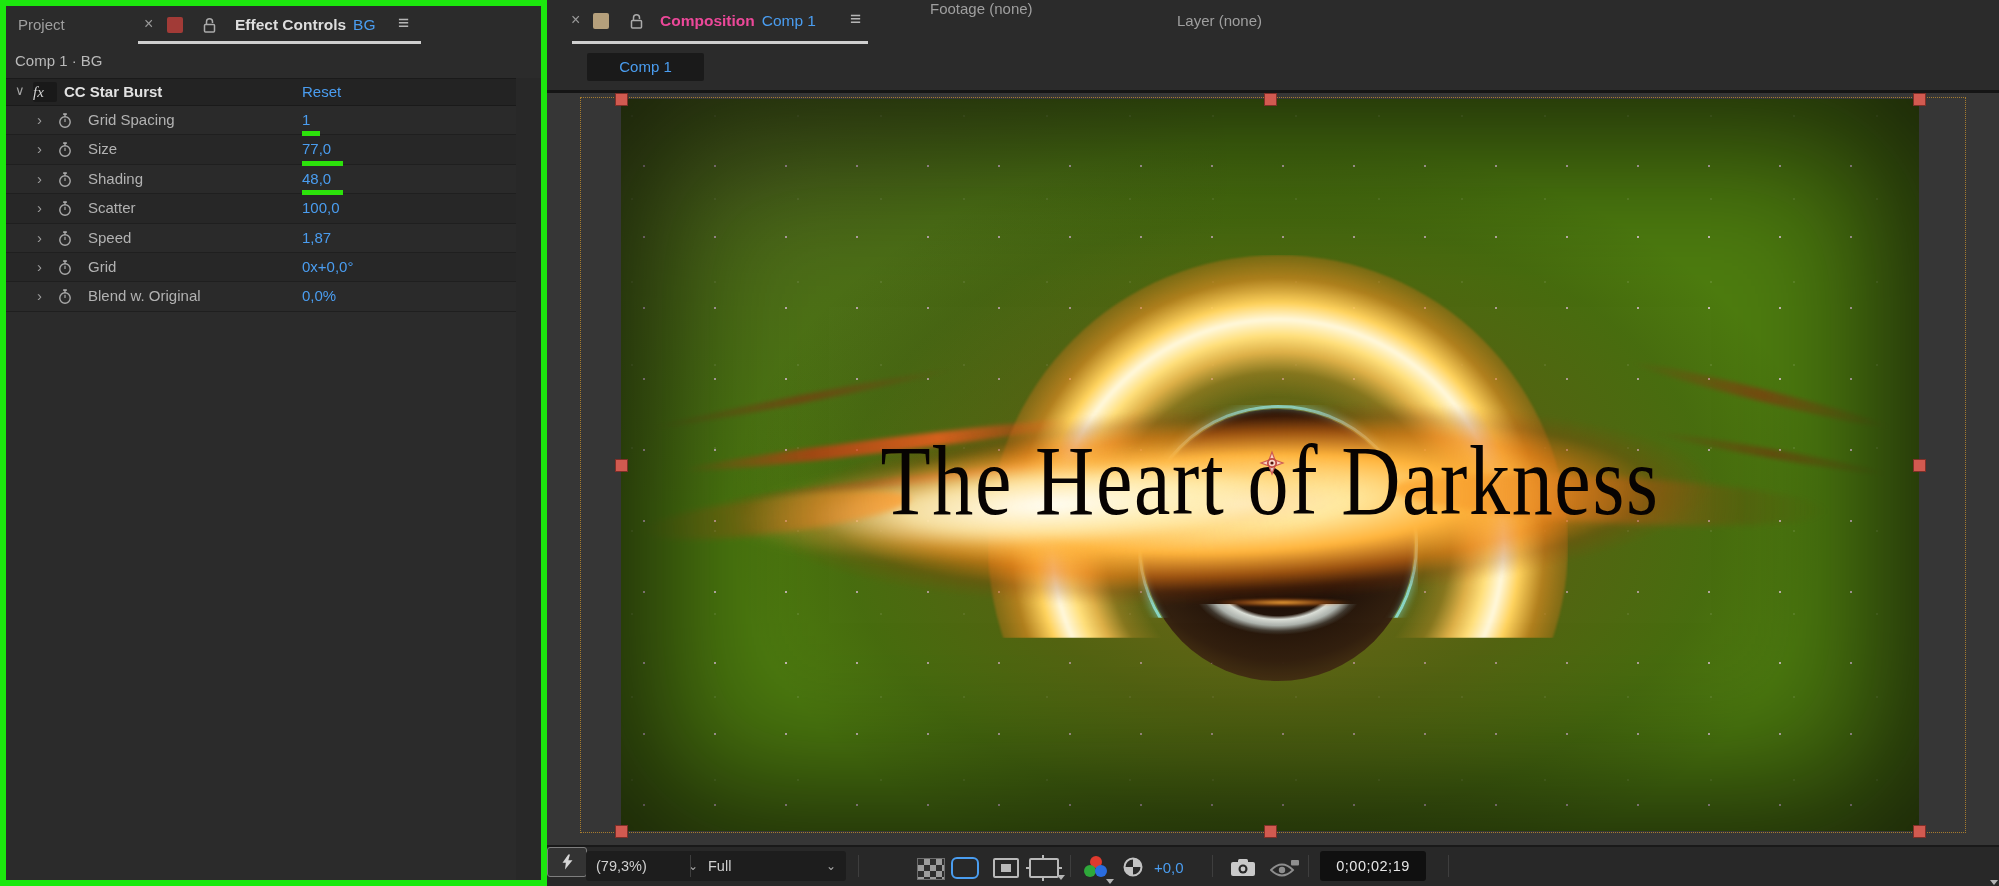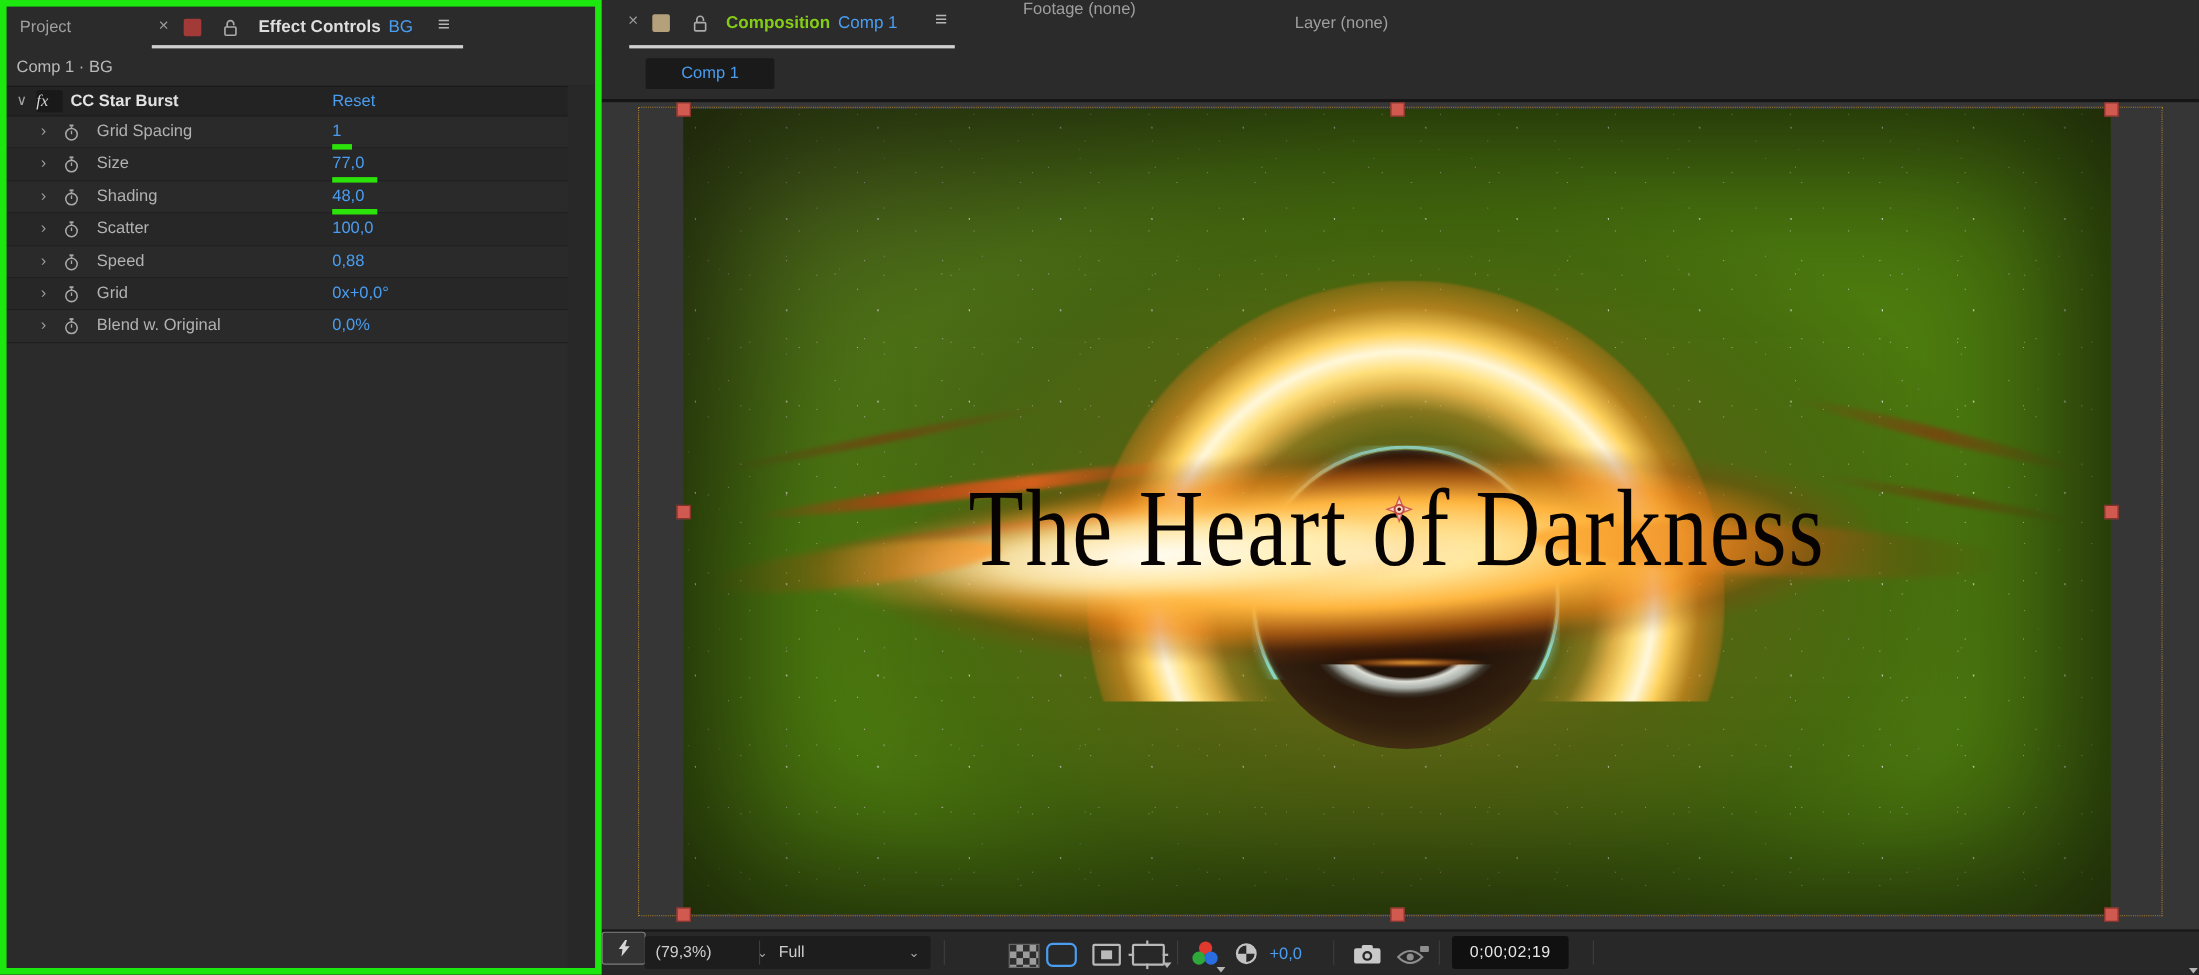--- a/index.html
+++ b/index.html
@@ -38,21 +38,21 @@
   .hl{position:absolute;left:296px;bottom:-2px;height:5px;background:var(--highlight-green,#2ce20b);z-index:5;}
   .hl.w-sm{width:18px;} .hl.w-md{width:41px;}
   .lp-gutter{position:absolute;left:510px;top:72px;bottom:0;width:25px;background:#282828;}
   
   .right-panel{position:absolute;left:547px;top:0;width:1452px;height:886px;background:#2b2b2b;}
   .rp-tabbar{position:absolute;left:0;top:0;width:100%;height:45px;background:#2b2b2b;}
   .rp-close{position:absolute;left:24px;top:11px;color:#9a9a9a;font-size:16px;}
   .sq.tan{left:46px;top:13px;background:#b5a07c;}
   .rp-lock{position:absolute;left:83px;top:13px;}
   .comp-group{position:absolute;left:113px;top:12px;display:flex;gap:7px;font-size:15.5px;}
-  .comp-group .w{color:#84cc16;font-weight:600;}
+  .comp-group .w{color:#ec4899;font-weight:600;}
   .rp-menu{position:absolute;left:303px;top:8px;color:#b5b5b5;font-size:19px;}
   .rp-underline{position:absolute;left:25px;top:41px;width:296px;height:3px;background:#cfcfcf;}
   .tab-footage{position:absolute;left:383px;top:0;font-size:15px;color:#9f9f9f;}
   .tab-layer{position:absolute;left:630px;top:12px;font-size:15px;color:#9f9f9f;}
   .subtab-row{position:absolute;left:0;top:45px;width:100%;height:45px;background:#2b2b2b;}
   .subtab{position:absolute;left:40px;top:8px;width:117px;height:28px;background:#1a1a1a;border-radius:2px;
     color:var(--accent-blue,#4a9df0);font-size:15px;text-align:center;line-height:28px;}
   .vp-sep{position:absolute;left:0;top:90px;width:100%;height:3px;background:#151515;}
   .viewport{position:absolute;left:0;top:93px;width:100%;height:752px;background:#363636;overflow:hidden;}
   
@@ -227,21 +227,21 @@
       </div>
       <div class="prow">
         <span class="chev-r">›</span>
         <span class="stopwatch"><svg width="16" height="17" viewBox="0 0 16 17">
               <circle cx="8" cy="10" r="5.2" fill="none" stroke="#a9a9a9" stroke-width="1.4"></circle>
               <rect x="6.2" y="1.2" width="3.6" height="1.8" fill="#a9a9a9"></rect>
               <line x1="8" y1="3" x2="8" y2="4.8" stroke="#a9a9a9" stroke-width="1.4"></line>
               <line x1="8" y1="10" x2="8" y2="6.8" stroke="#a9a9a9" stroke-width="1.2"></line>
             </svg></span>
         <span class="plabel">Speed</span>
-        <span class="pvalue">0,88</span>
+        <span class="pvalue">1,87</span>
       </div>
       <div class="prow">
         <span class="chev-r">›</span>
         <span class="stopwatch"><svg width="16" height="17" viewBox="0 0 16 17">
               <circle cx="8" cy="10" r="5.2" fill="none" stroke="#a9a9a9" stroke-width="1.4"></circle>
               <rect x="6.2" y="1.2" width="3.6" height="1.8" fill="#a9a9a9"></rect>
               <line x1="8" y1="3" x2="8" y2="4.8" stroke="#a9a9a9" stroke-width="1.4"></line>
               <line x1="8" y1="10" x2="8" y2="6.8" stroke="#a9a9a9" stroke-width="1.2"></line>
             </svg></span>
         <span class="plabel">Grid</span>

